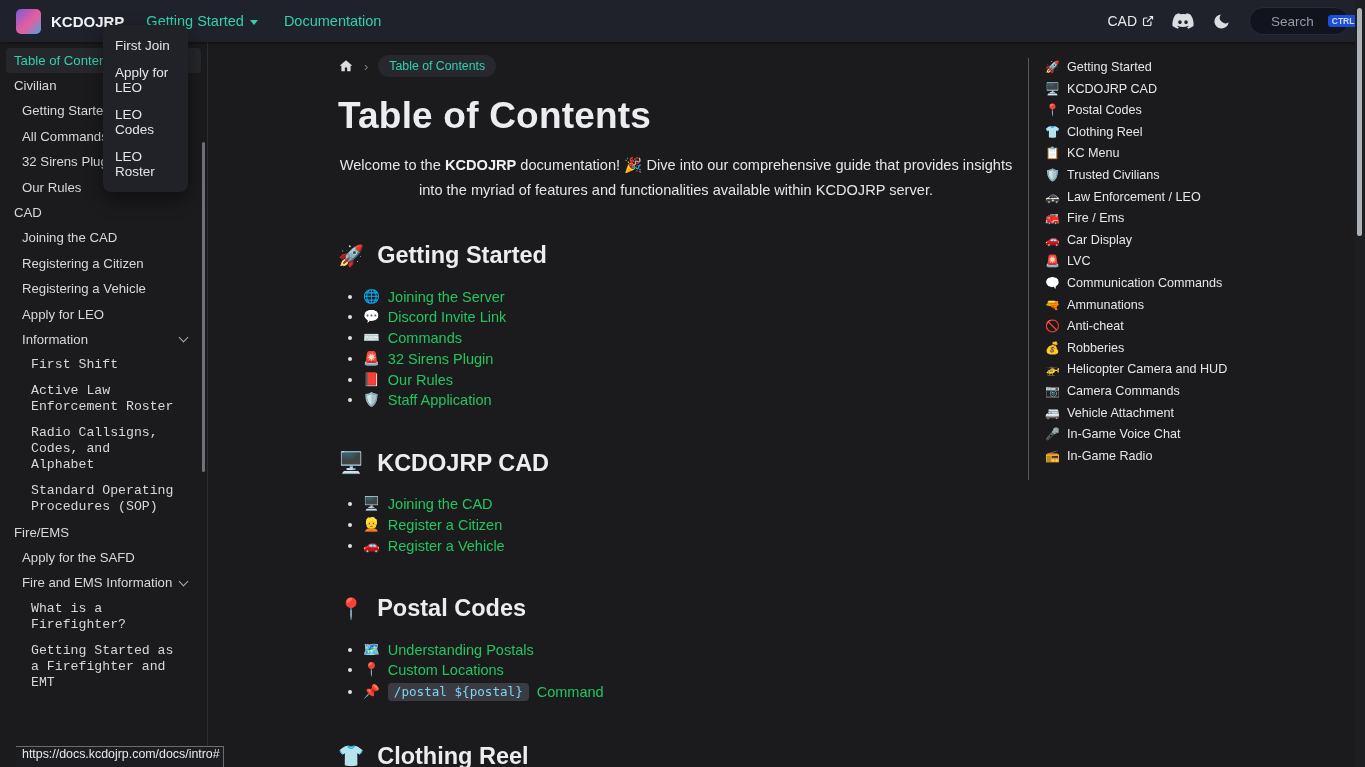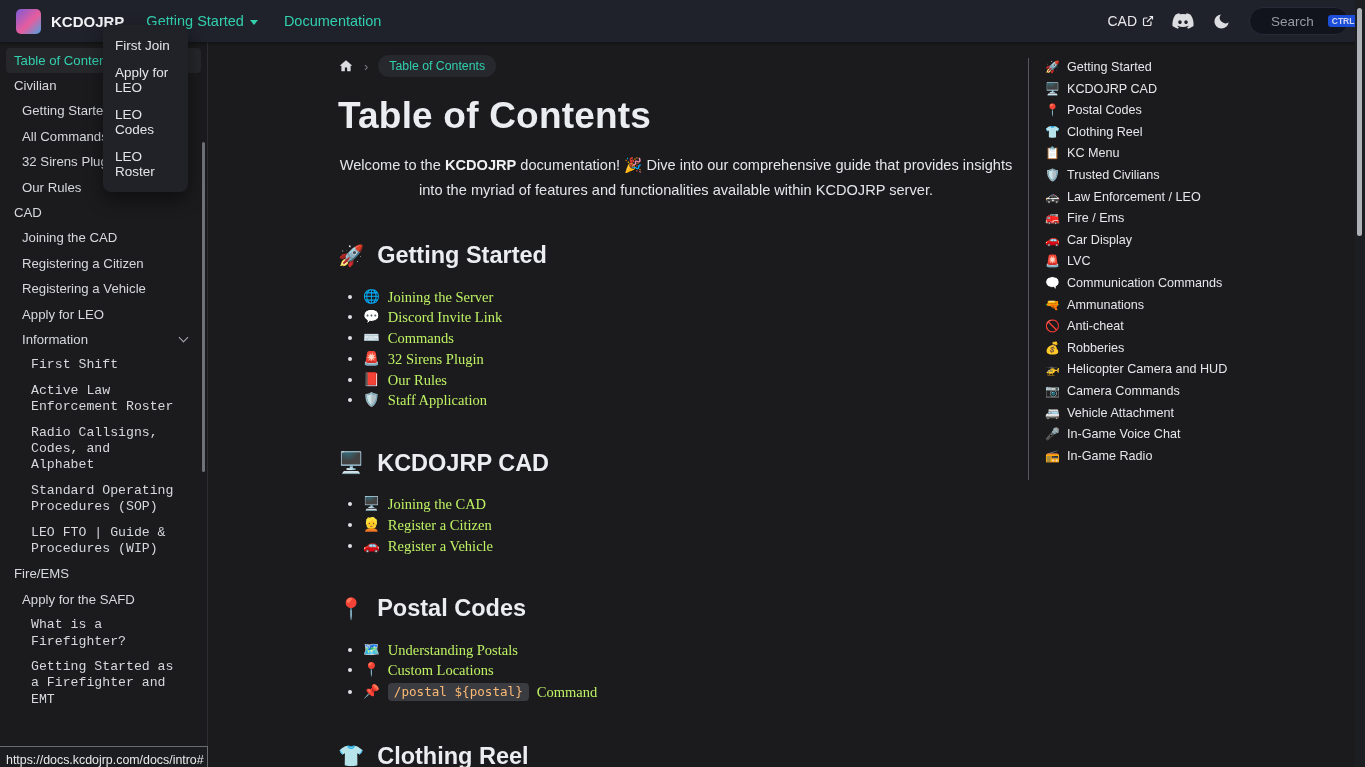--- a/index.html
+++ b/index.html
@@ -60,40 +60,40 @@
   .intro { margin-top:16px; color:#e3e5e8; font-size:14.6px; line-height:1.72;text-align:center; }
   .intro b { color:#f0f1f3; }
   .section h2 { display:flex; align-items:center; gap:13px; color:#ebedf0; font-size:23.5px;
                 font-weight:800; margin:39px 0 0 0; }
   .section h2 .emoji { font-size:21px; }
   .section ul { list-style:none; margin-top:17px; }
   .section li { display:flex; align-items:center; gap:8px; padding:2.4px 0 2.4px 10px;
                 font-size:14.5px; line-height:16px; }
   .dot { width:4px; height:4px; border-radius:50%; background:#dfe1e4; flex:none; margin-right:3px; }
   .section li .emoji { font-size:13.5px; }
-  .section li a { color:#bef264; cursor:pointer;font-family:Liberation Serif, serif; }
-  code.cmd { font-family:"DejaVu Sans Mono", monospace; font-size:12.6px; color:#fdba74;
+  .section li a { color:#22c55e; cursor:pointer; }
+  code.cmd { font-family:"DejaVu Sans Mono", monospace; font-size:12.6px; color:#7dd3fc;
              background:#3a3c41; border-radius:4px; padding:1px 6px; }
 
   
   .toc { position:absolute; top:42px; left:1028px; width:320px; }
   .toc-inner { border-left:1px solid #54575d; margin-top:16px; padding:2px 0 10px 16px; }
   .toc ul { list-style:none; }
   .toc li { display:flex; align-items:center; gap:7px; margin-bottom:7.6px; cursor:pointer; }
   .toc li .emoji { font-size:12px; width:15px; }
   .toc li a { color:#e6e7ea; font-size:12.6px; }
 
   
   .scrollbar { position:absolute; top:0; right:0; width:10px; height:767px; background:#1d1e21; z-index:80; }
   .scroll-thumb { position:absolute; top:8px; left:2px; width:5px; height:228px; background:#aeb1b5; border-radius:3px; }
 
   
-  .statusbar { position:absolute; left:0; bottom:0; width:208px; height:21px; background:#1c1d20;
+  .statusbar { position:absolute; left:16px; bottom:0; width:208px; height:21px; background:#1c1d20;
                border-top:1px solid #6a6c70; border-right:1px solid #6a6c70; z-index:50;
-               display:flex; align-items:flex-end; padding:0 6px; }
+               display:flex; align-items:flex-start; padding:0 6px; }
   .statusbar span { color:#e8e9eb; font-size:12.4px; white-space:nowrap; }
 
   svg { display:block; }
 </style>
 </head>
 <body>
 
 <header class="navbar">
   <div class="brand">
     <div class="logo"></div>
@@ -157,23 +157,23 @@
       <li class="sb-item d0"><span>CAD</span></li>
       <li class="sb-item d1"><span>Joining the CAD</span></li>
       <li class="sb-item d1"><span>Registering a Citizen</span></li>
       <li class="sb-item d1"><span>Registering a Vehicle</span></li>
       <li class="sb-item d1"><span>Apply for LEO</span></li>
       <li class="sb-item d1"><span>Information</span><span class="chev down"></span></li>
       <li class="sb-item d2"><span>First Shift</span></li>
       <li class="sb-item d2"><span>Active Law Enforcement Roster</span></li>
       <li class="sb-item d2"><span>Radio Callsigns, Codes, and Alphabet</span></li>
       <li class="sb-item d2"><span>Standard Operating Procedures (SOP)</span></li>
-      <li class="sb-item d2"><span>LEO FTO | Guide &amp; Procedures (WIP)</span></li>
       <li class="sb-item d0"><span>Fire/EMS</span></li>
       <li class="sb-item d1"><span>Apply for the SAFD</span></li>
+      <li class="sb-item d1"><span>Fire and EMS Information</span><span class="chev down"></span></li>
       <li class="sb-item d2"><span>What is a Firefighter?</span></li>
       <li class="sb-item d2"><span>Getting Started as a Firefighter and EMT</span></li>
     </ul>
   <div class="sb-scrollthumb"></div>
 </aside>
 
 <main class="main">
   <div class="article">
     <div class="breadcrumb">
       <span class="bc-home">

